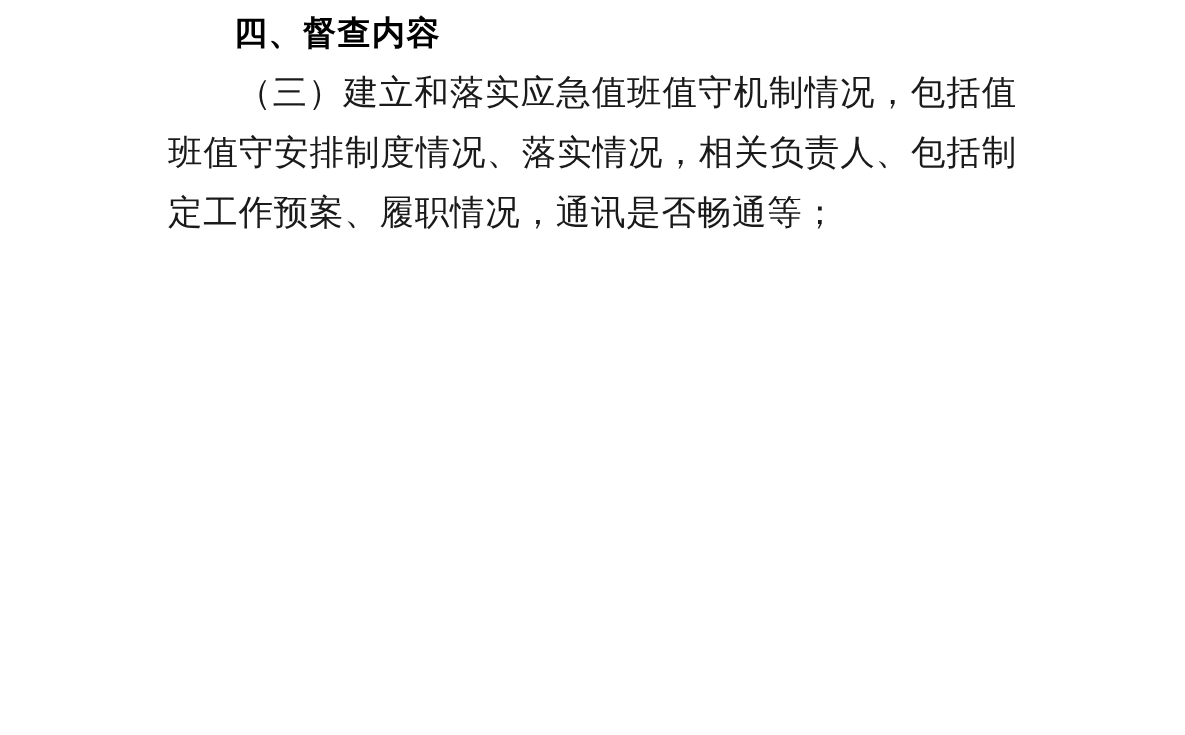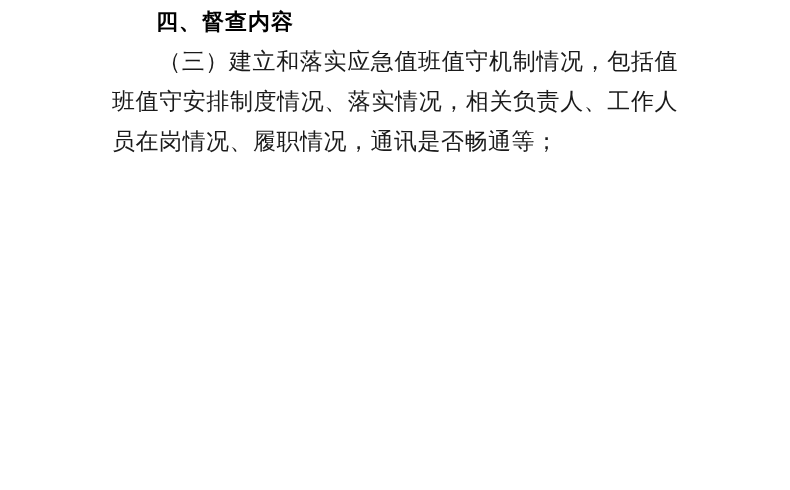--- a/index.html
+++ b/index.html
@@ -56,16 +56,16 @@
     color: #1a1a1a;
     font-family: "Liberation Serif", "DejaVu Serif", serif;
   }
 </style>
 </head>
 <body>
 
 <div class="doc-page">
   <div class="doc-content">
     <h1 class="doc-heading">四、督查内容</h1>
-    <p class="doc-paragraph">（三）建立和落实应急值班值守机制情况，包括值班值守安排制度情况、落实情况，相关负责人、工作人员在岗情况、履职情况，通讯是否畅通等；</p>
+    <p class="doc-paragraph">（三）建立和落实应急值班值守机制情况，包括值班值守安排制度情况、落实情况，相关负责人、包括制定工作预案、履职情况，通讯是否畅通等；</p>
   </div>
   <div class="page-number">3</div>
 </div>
 
 </body></html>

